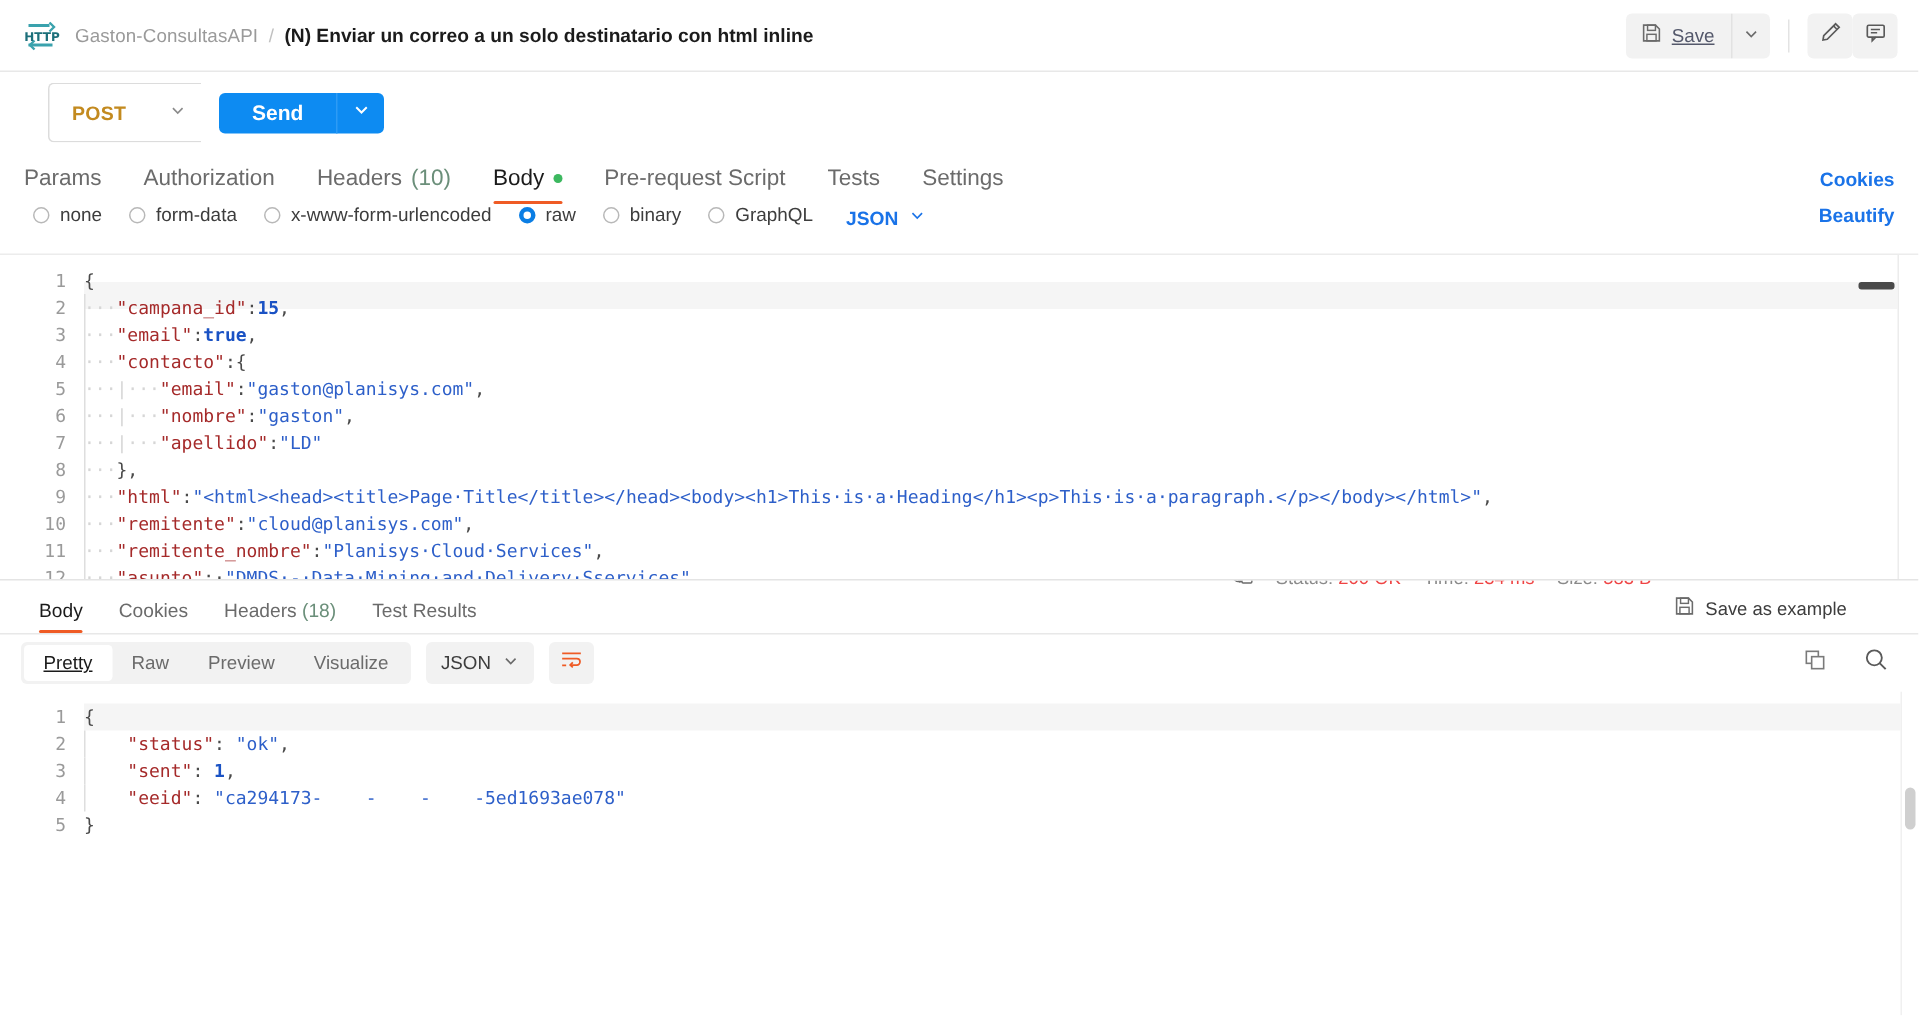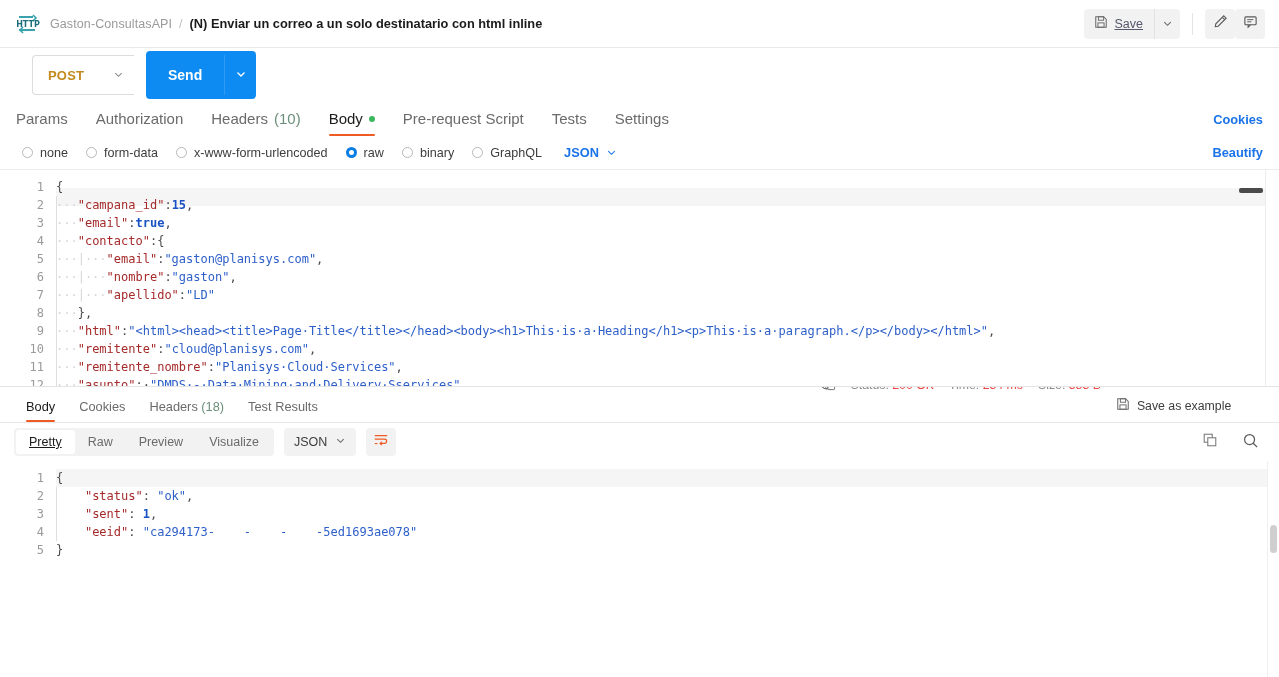--- a/index.html
+++ b/index.html
@@ -78,21 +78,21 @@
     display: flex; align-items: center;
     padding: 0 12px;
     background: #fff;
     margin-left: -1px;
   }
   .url-text {
     font-size: 12.8px; color: #3d3d3d; white-space: nowrap; overflow: hidden;
   }
   .send-group {
     display: flex; align-items: center; margin-left: 12px;
-    background: #0d8bf2; border-radius: 4px; height: 48px; overflow: hidden;
+    background: #0d8bf2; border-radius: 4px; height: 27px; overflow: hidden;
   }
   .send-btn {
     padding: 0 22px; height: 40px; display: flex; align-items: center;
     color: #fff; font-size: 14px; font-weight: bold;
   }
   .send-caret {
     width: 32px; height: 40px; display: flex; align-items: center; justify-content: center;
     border-left: 1px solid #2d9bf5;
   }
 
@@ -114,21 +114,21 @@
     height: 2px; background: #ef5b25; border-radius: 1px;
   }
   .rtab .count { color: #6b8f7a; }
   .dot-green { width: 6px; height: 6px; border-radius: 50%; background: #3cb85f; display: inline-block; }
   .tabs-spacer { flex: 1 1 auto; }
   .link-blue { font-size: 12.8px; color: #1a73e8; font-weight: bold; padding-bottom: 9px; }
 
   
   .bodyrow {
     flex: 0 0 34px; height: 34px;
-    display: flex; align-items: center;
+    display: flex; align-items: flex-start;
     padding: 0 16px 0 22px;
     border-bottom: 1px solid #ececec;
   }
   .radio-item { display: flex; align-items: center; gap: 7px; margin-right: 18px; font-size: 12.6px; color: #3d3d3d; }
   .radio {
     width: 11px; height: 11px; border-radius: 50%;
     border: 1px solid #b8b8b8; background: #fff; flex: 0 0 11px;
     position: relative;
   }
   .radio.sel { border: 3.5px solid #0b7ee4; background: #fff; }

